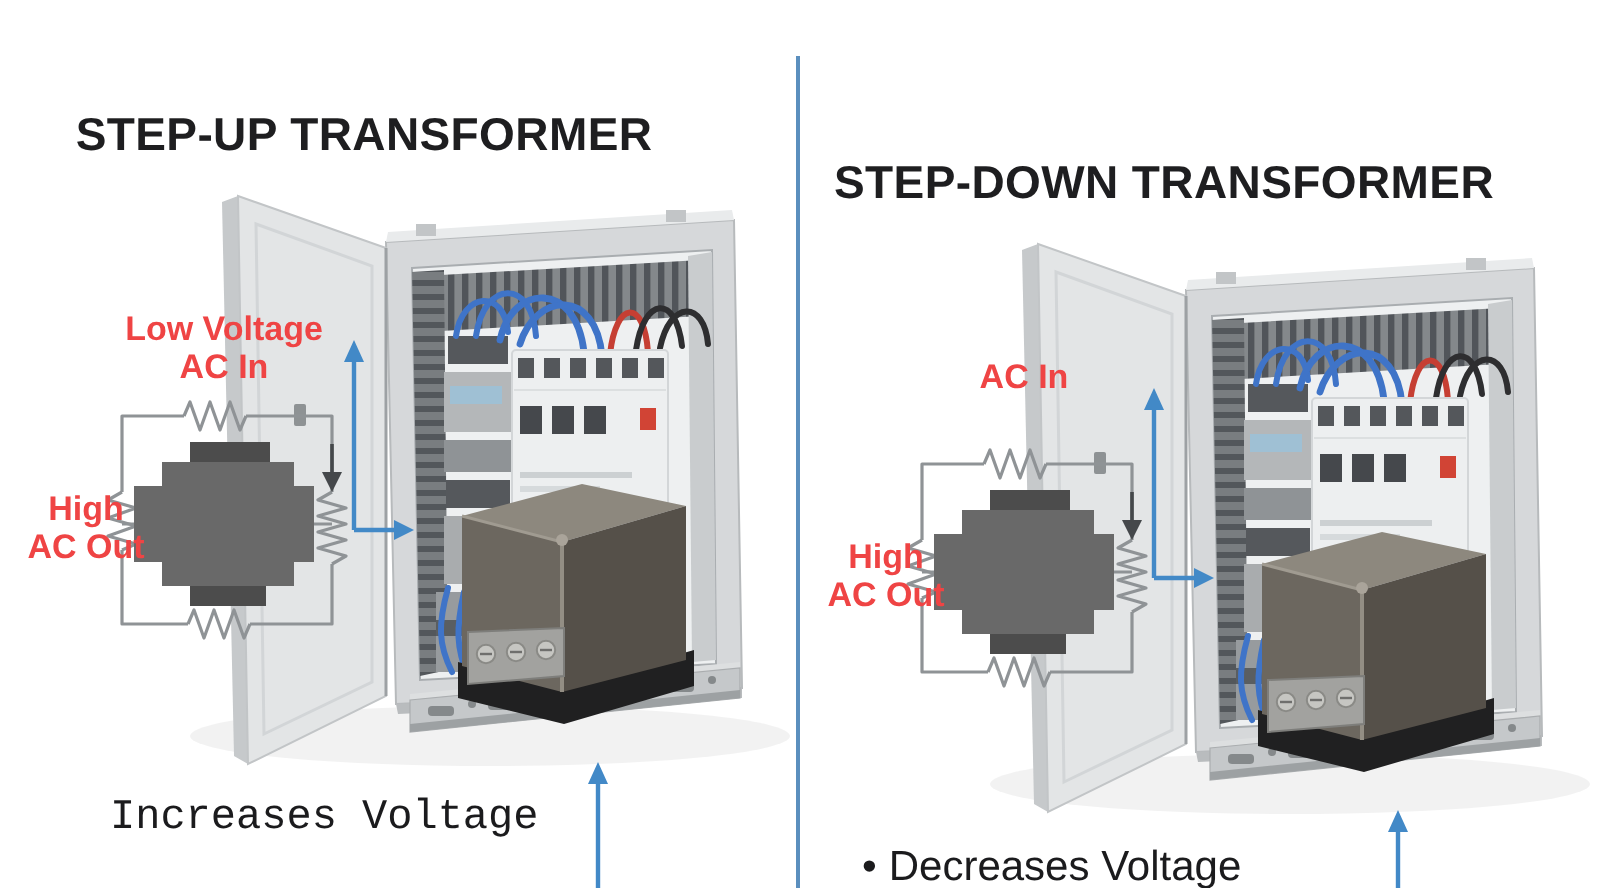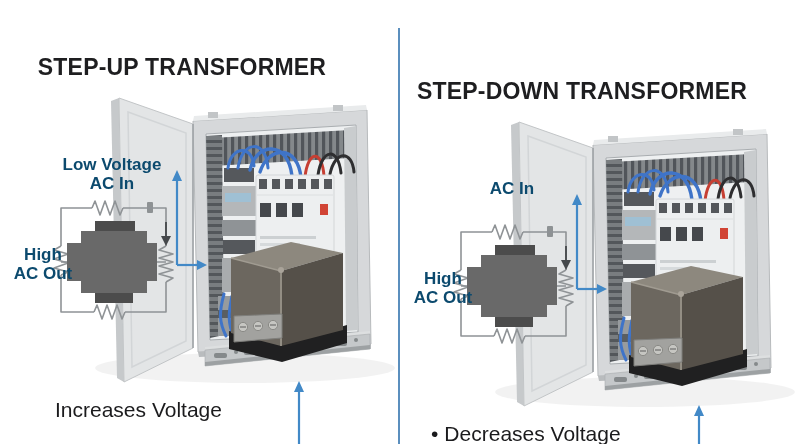--- a/index.html
+++ b/index.html
@@ -13,27 +13,27 @@
   }
   .panel{position:absolute;top:0;width:364px;height:444px;}
   .panel-left{left:0;}
   .panel-right{left:400px;margin-top:24px;}
   .illustration{position:absolute;left:0;top:0;width:400px;height:444px;z-index:1;}
   .title{
     position:absolute;left:0;right:0;top:54px;margin:0;z-index:2;
     text-align:center;font-size:23px;font-weight:bold;letter-spacing:.2px;color:#1e1e20;
   }
   .label{position:absolute;z-index:2;font-size:17px;font-weight:600;line-height:19px;
-    text-align:center;color:#0c4a6e;}
+    text-align:center;color:#ef4444;}
   .input-label{left:27px;top:155px;width:170px;}
   .output-label{left:0px;top:245px;width:62px;padding-left:12px;}
   .caption{position:absolute;top:398px;z-index:2;font-size:21px;font-weight:400;
     color:#1b1b1d;white-space:nowrap;}
   .caption .bullet{margin-right:6px;}
-  .panel-left .caption{left:49px;}
+  .panel-left .caption{left:49px;font-family:Liberation Mono, monospace;}
   .panel-right .caption{left:31px;}
 </style>
 </head>
 <body>
 
 <svg width="0" height="0" style="position:absolute" aria-hidden="true">
   <defs>
     <pattern id="finsV" width="7" height="10" patternUnits="userSpaceOnUse">
       <rect width="7" height="10" fill="#84888b"></rect>
       <rect width="3.2" height="10" fill="#51555a"></rect>

